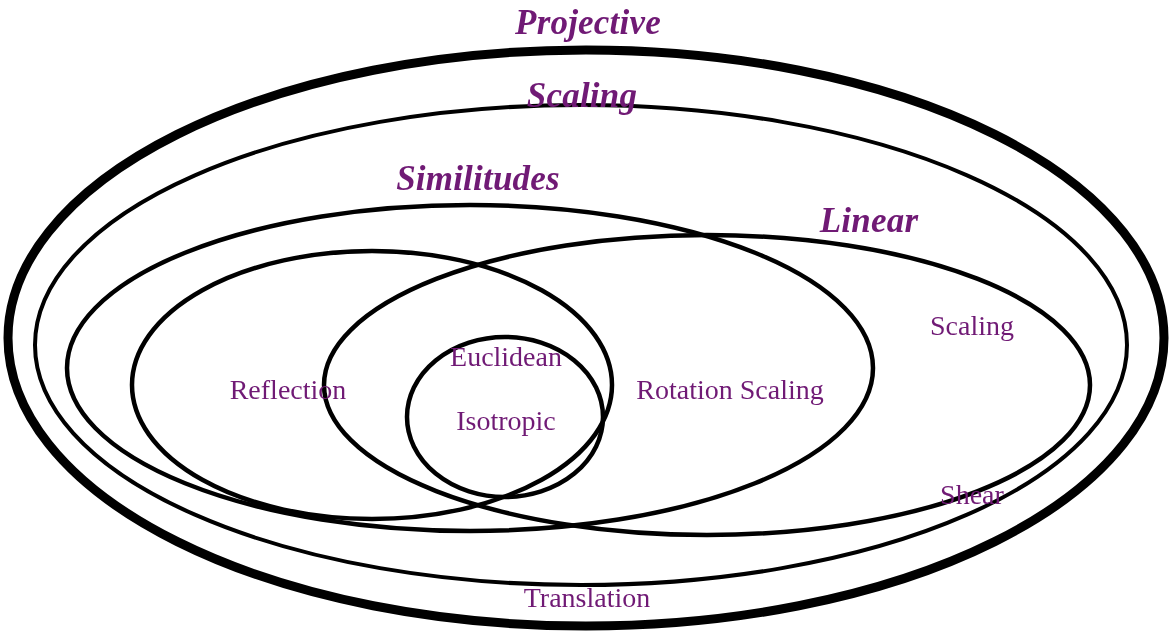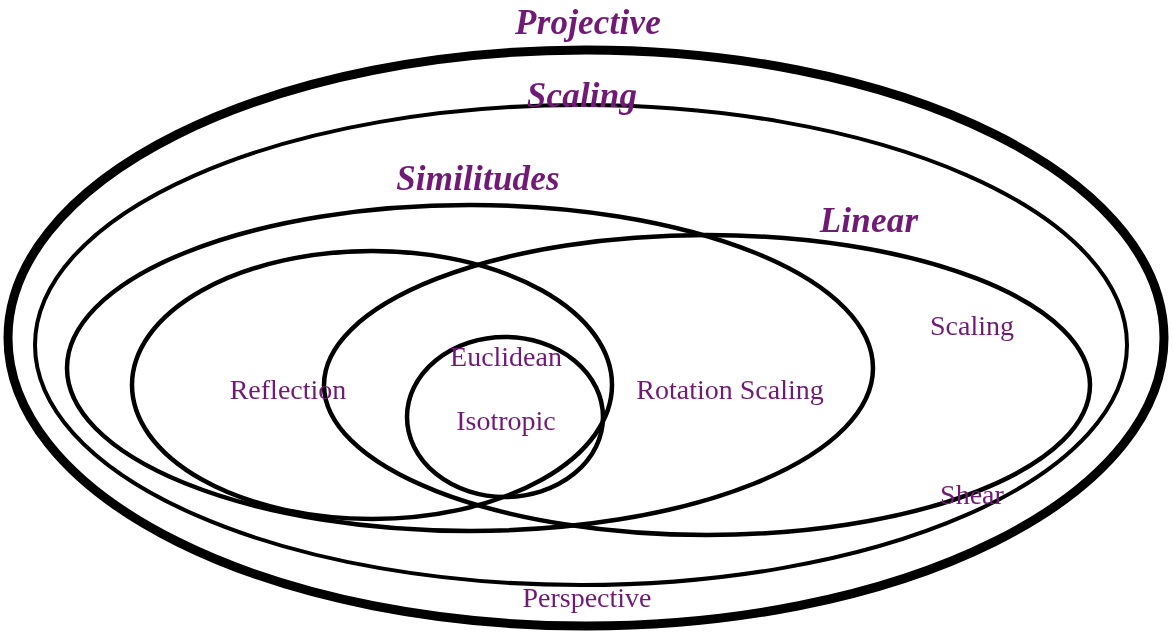--- a/index.html
+++ b/index.html
@@ -69,15 +69,15 @@
   <div class="lbl grp-label" style="left:582px; top:95px;">Scaling</div>
   <div class="lbl grp-label" style="left:478px; top:178px;">Similitudes</div>
   <div class="lbl grp-label" style="left:869px; top:220px;">Linear</div>
 
   <div class="lbl mem-label" style="left:288px; top:390px;">Reflection</div>
   <div class="lbl mem-label" style="left:506px; top:357px;">Euclidean</div>
   <div class="lbl mem-label" style="left:506px; top:421px;">Isotropic</div>
   <div class="lbl mem-label" style="left:730px; top:390px;">Rotation Scaling</div>
   <div class="lbl mem-label" style="left:972px; top:326px;">Scaling</div>
   <div class="lbl mem-label" style="left:972px; top:477px;margin-top:18px;">Shear</div>
-  <div class="lbl mem-label" style="left:587px; top:598px;">Perspective</div>
+  <div class="lbl mem-label" style="left:587px; top:598px;">Translation</div>
 
 </div>
 
 </body></html>

